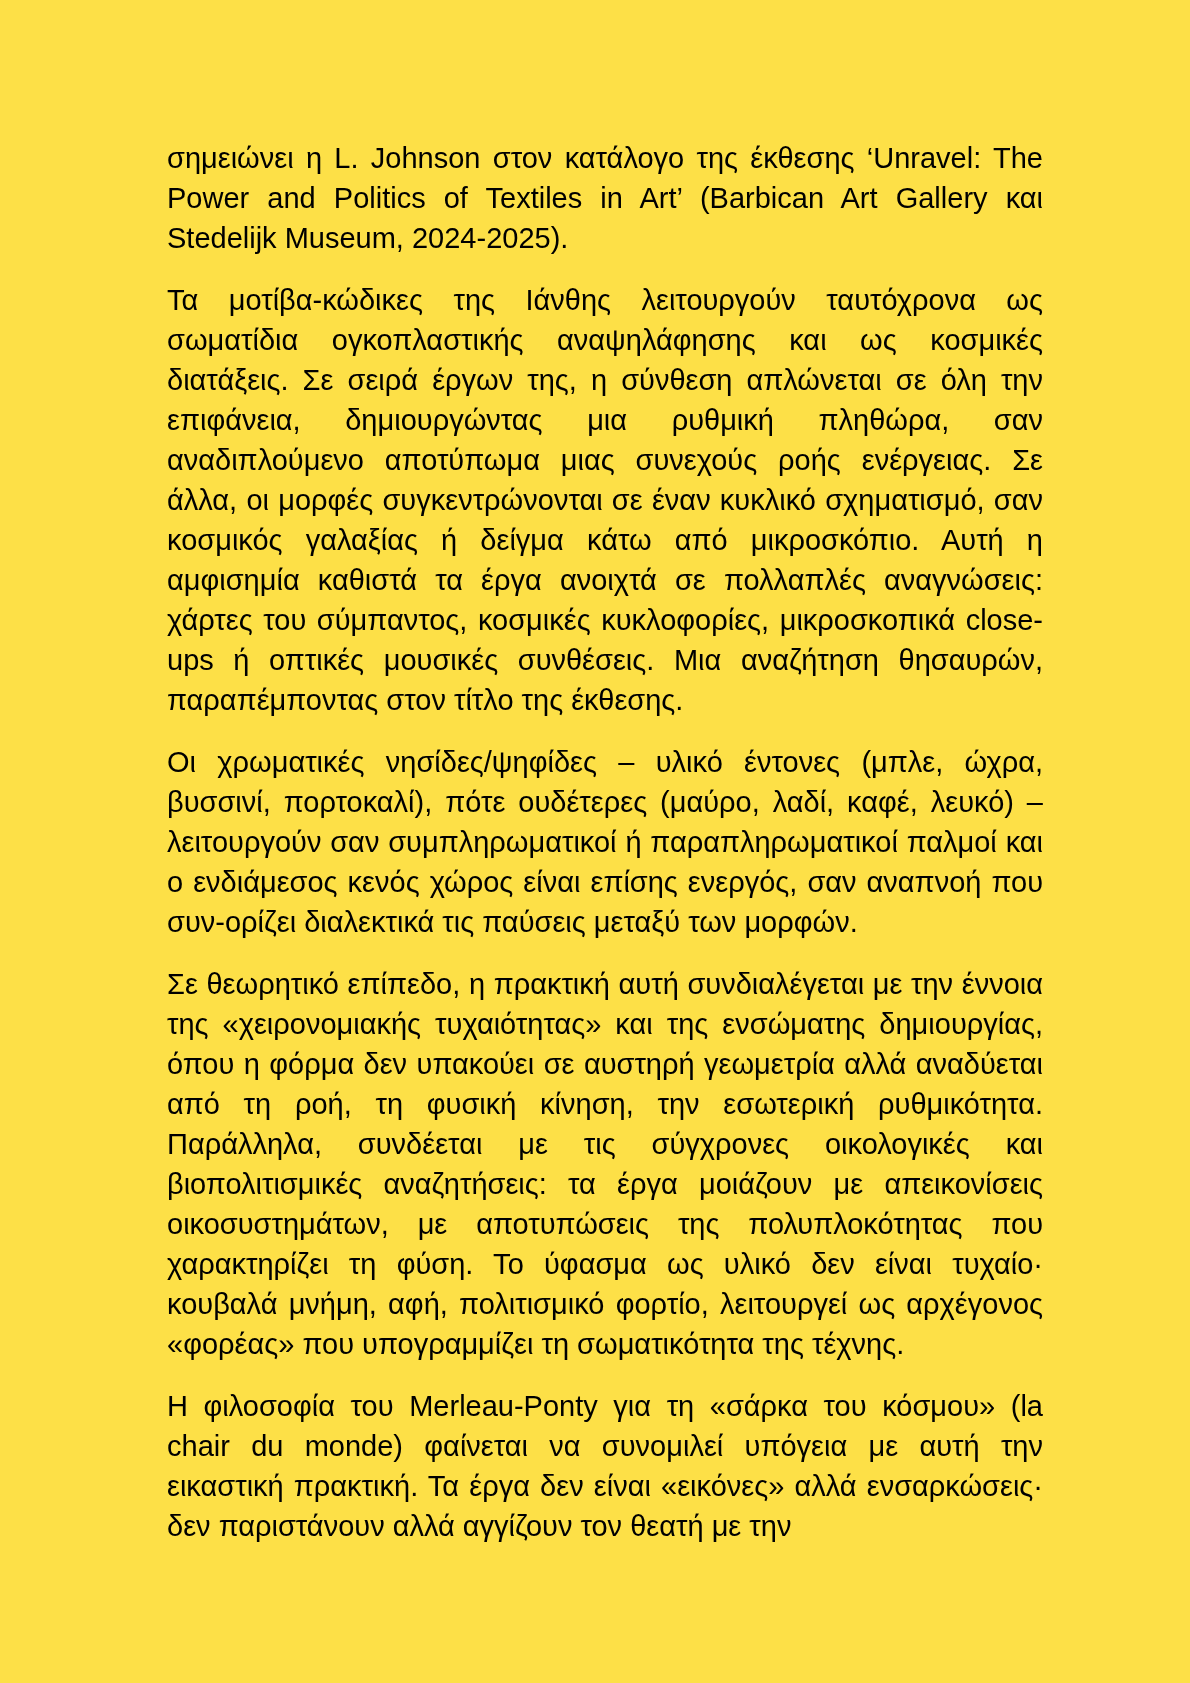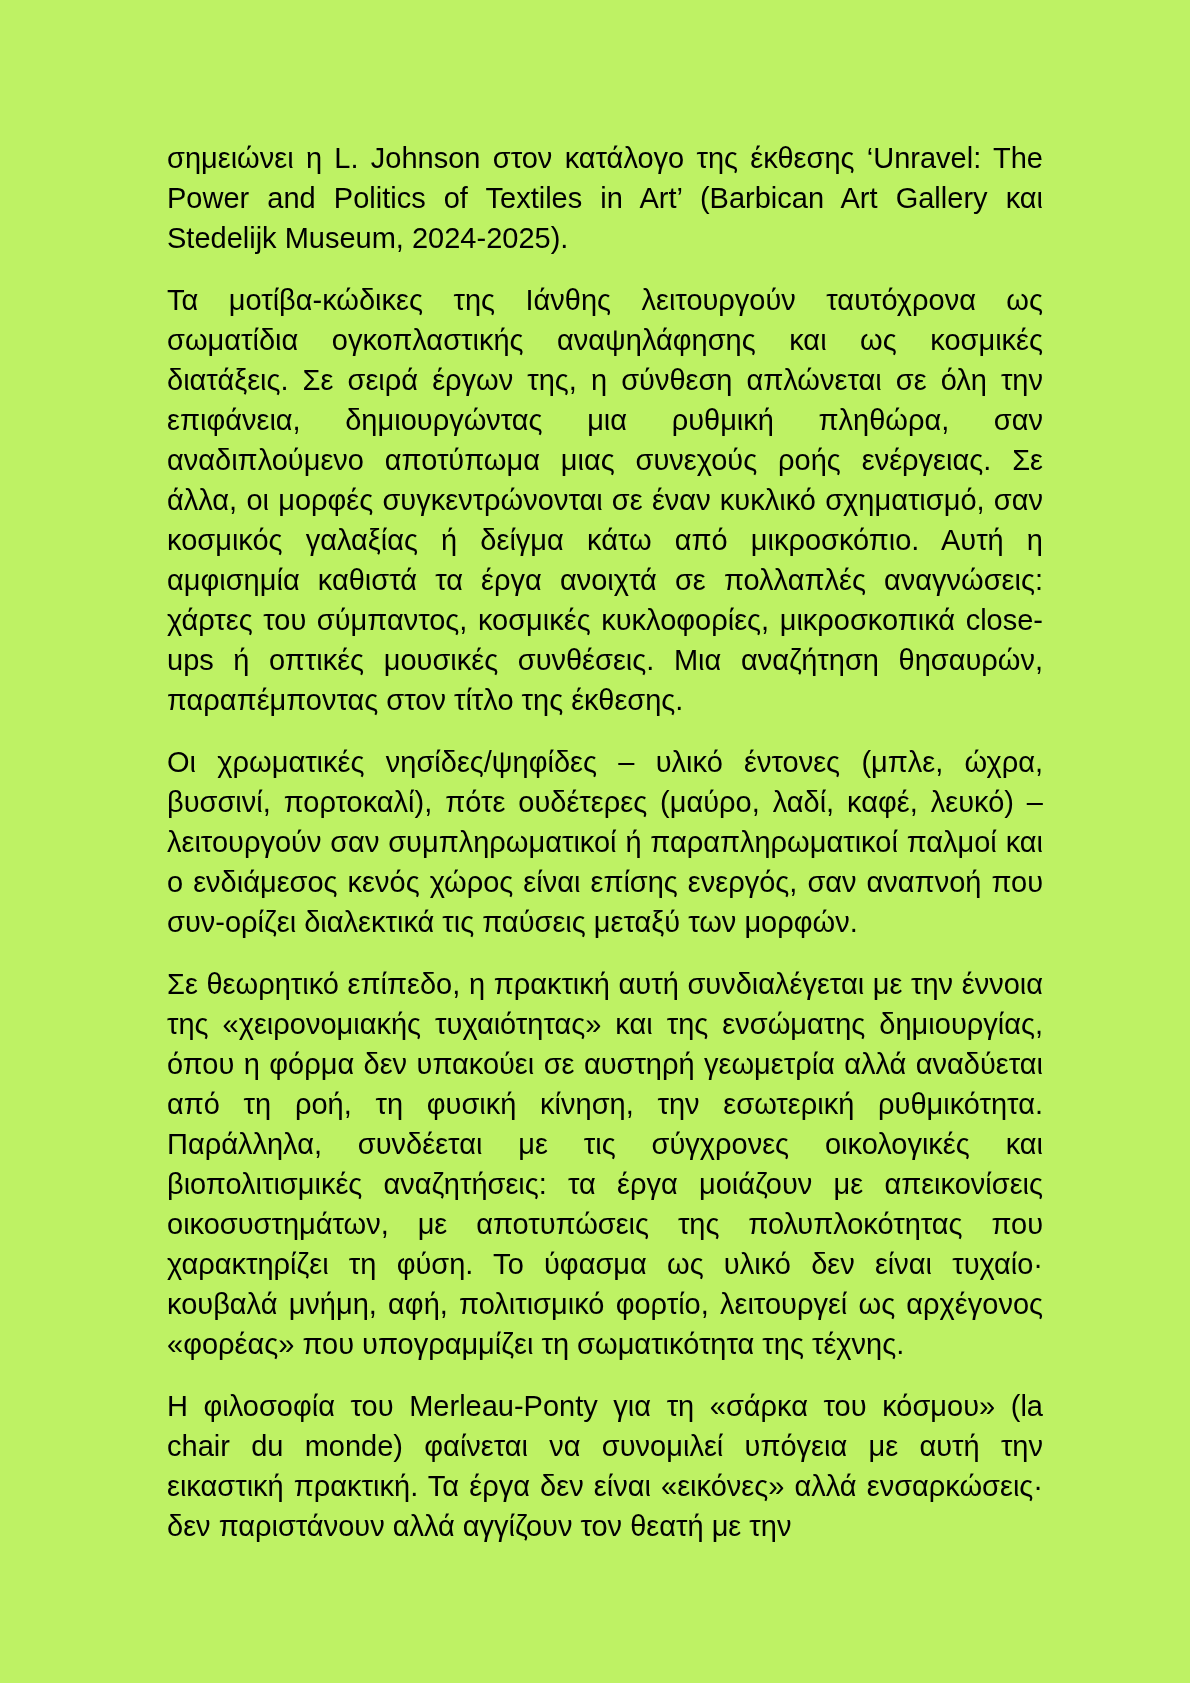--- a/index.html
+++ b/index.html
@@ -4,21 +4,21 @@
 <style>
   html, body {
     margin: 0;
     padding: 0;
     background: #ffffff;
   }
   .page {
     position: relative;
     width: 1190px;
     height: 1683px;
-    background: #bef264;
+    background: #fde047;
     overflow: hidden;
     font-family: "Liberation Sans", "DejaVu Sans", sans-serif;
   }
   .text-column {
     position: absolute;
     left: 167px;
     top: 138px;
     width: 876px;
     color: #000000;
     font-size: 29px;

